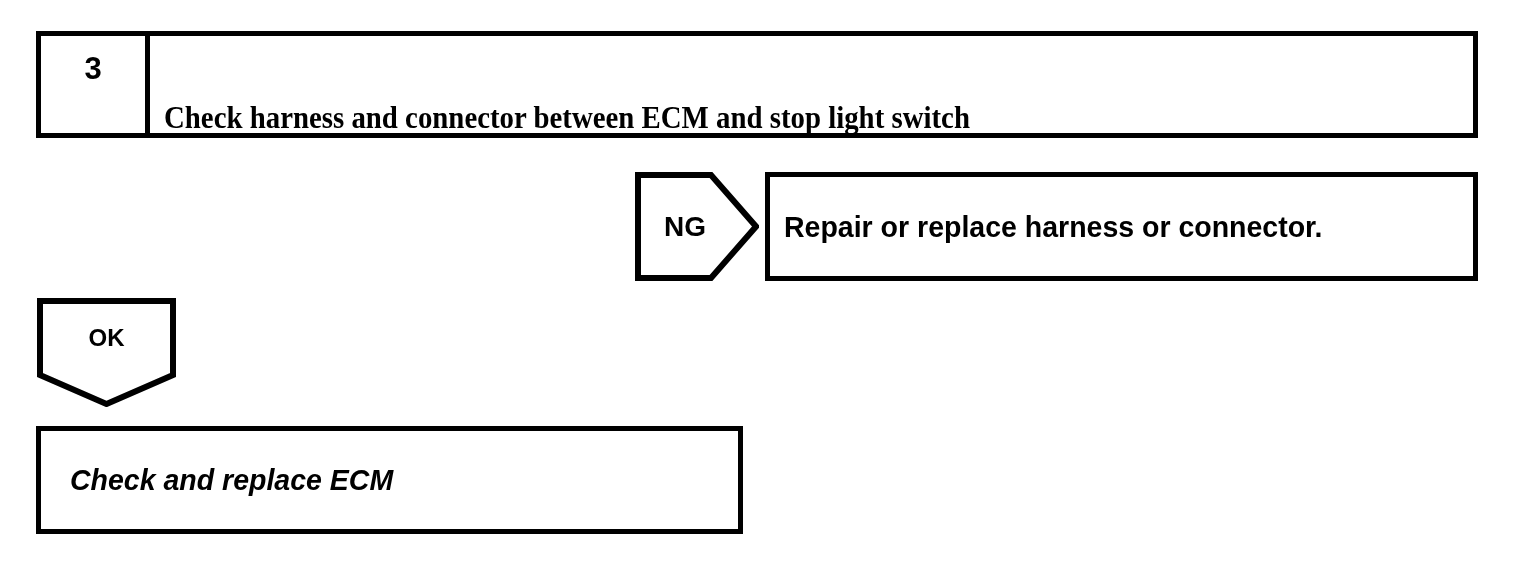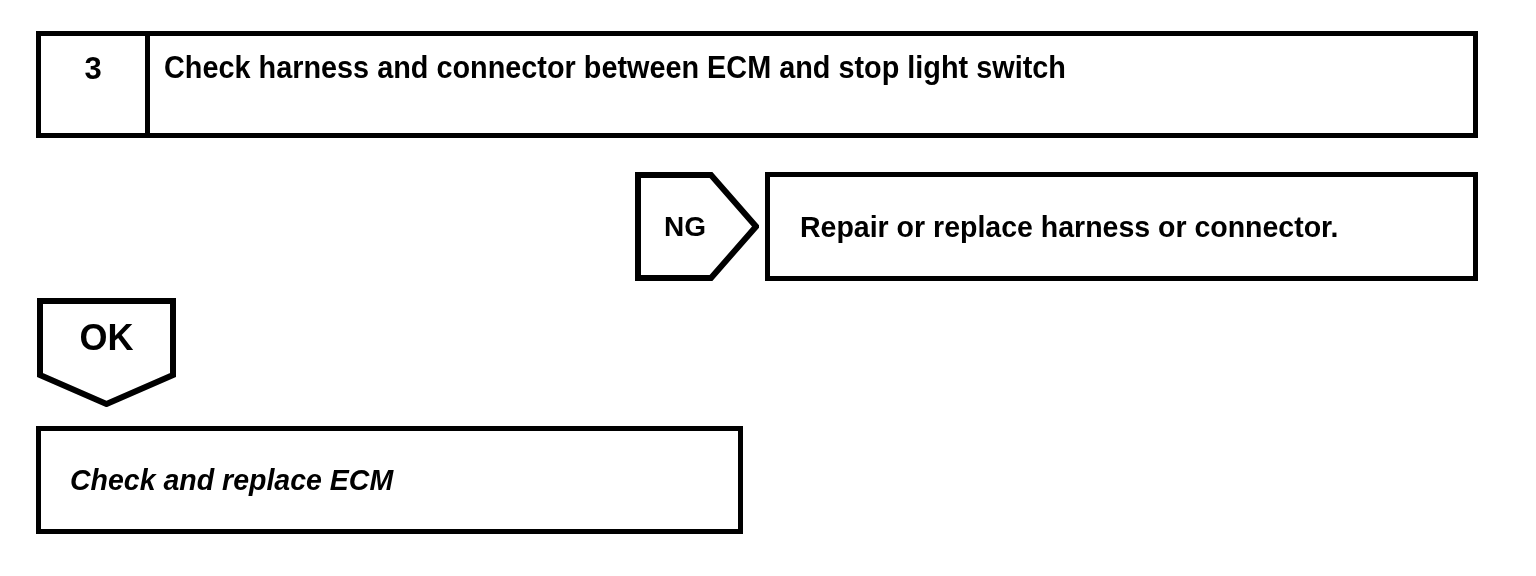--- a/index.html
+++ b/index.html
@@ -50,21 +50,22 @@
     color: #000000;
     font-stretch: condensed;
   }
   .step-title-cell {
     position: absolute;
     left: 109px;
     top: 0;
     right: 16px;
     height: 100%;
     display: flex;
-    align-items: flex-start;
+    align-items: flex-end;
+    font-family: Liberation Serif, serif;
   }
   .step-title {
     font-size: 31px;
     font-weight: bold;
     line-height: 1;
     margin-top: 16px;
     margin-left: 14px;
     color: #000000;
     white-space: nowrap;
     transform: scaleX(0.93);
@@ -103,21 +104,20 @@
     position: absolute;
     left: 765px;
     top: 172px;
     width: 713px;
     height: 109px;
     border: 5px solid #000000;
     box-sizing: border-box;
     background: #ffffff;
     display: flex;
     align-items: center;
-    padding-left: 16px;
   }
   .ng-result-text {
     font-size: 30px;
     font-weight: bold;
     color: #000000;
     margin-left: 14px;
     white-space: nowrap;
     transform: scaleX(0.95);
     transform-origin: left center;
   }
@@ -137,21 +137,21 @@
   }
   .ok-label {
     position: absolute;
     left: 0;
     top: 0;
     width: 139px;
     height: 80px;
     display: flex;
     align-items: center;
     justify-content: center;
-    font-size: 36px;
+    font-size: 24px;
     font-weight: bold;
     color: #000000;
     pointer-events: none;
   }
 
   
   .final-box {
     position: absolute;
     left: 36px;
     top: 426px;

